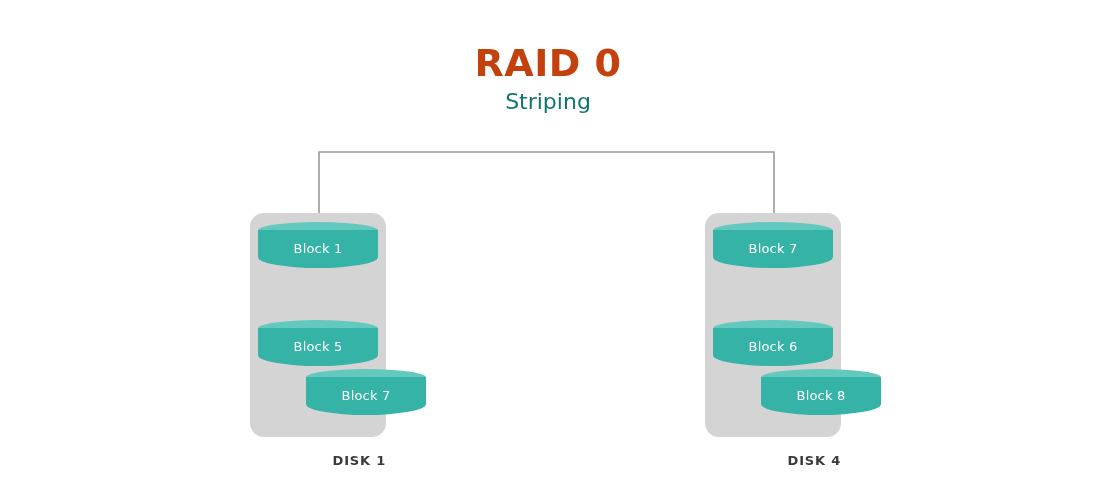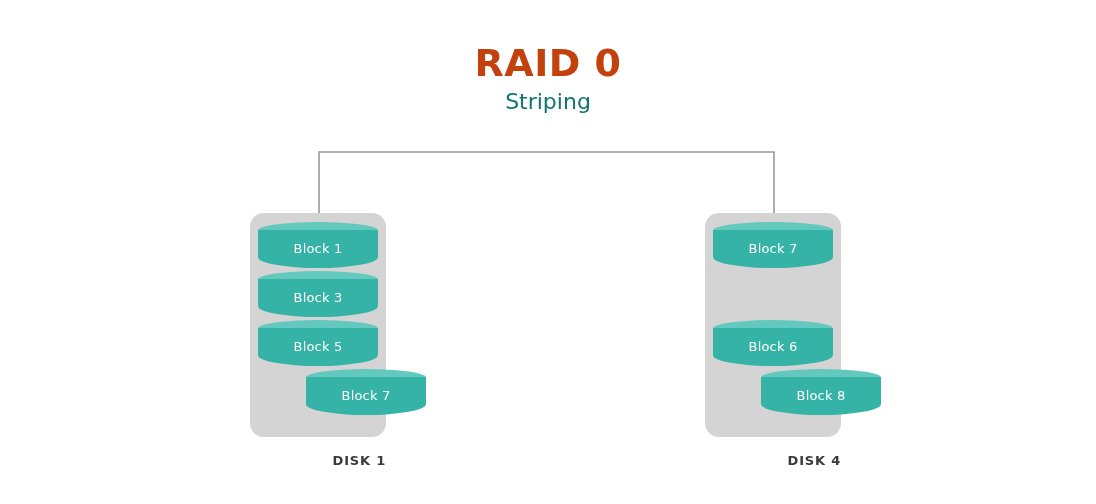--- a/index.html
+++ b/index.html
@@ -151,25 +151,20 @@
   </svg>
 
   <div class="disk-unit disk-1">
     <div class="disk-casing">
       <div class="block-stack">
         <div class="block-cyl i0">
           <div class="cyl-top"></div>
           <div class="cyl-body"></div>
           <div class="cyl-label">Block 1</div>
         </div>
-        <div class="block-cyl i1">
-          <div class="cyl-top"></div>
-          <div class="cyl-body"></div>
-          <div class="cyl-label">Block 3</div>
-        </div>
         <div class="block-cyl i2">
           <div class="cyl-top"></div>
           <div class="cyl-body"></div>
           <div class="cyl-label">Block 5</div>
         </div>
         <div class="block-cyl i3">
           <div class="cyl-top"></div>
           <div class="cyl-body"></div>
           <div class="cyl-label">Block 7</div>
         </div>

